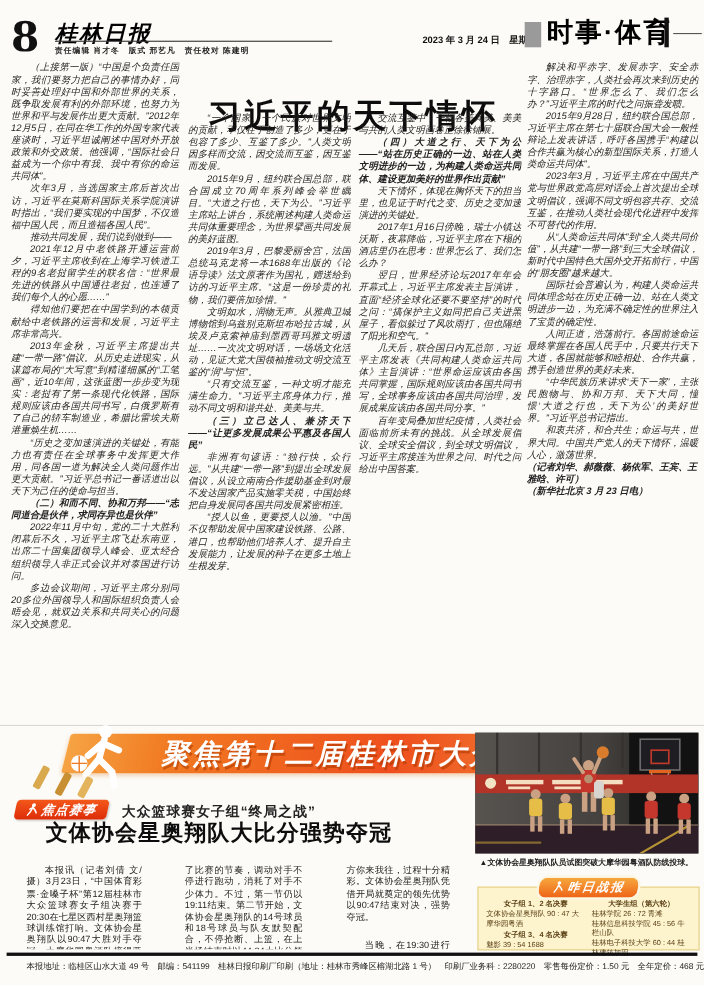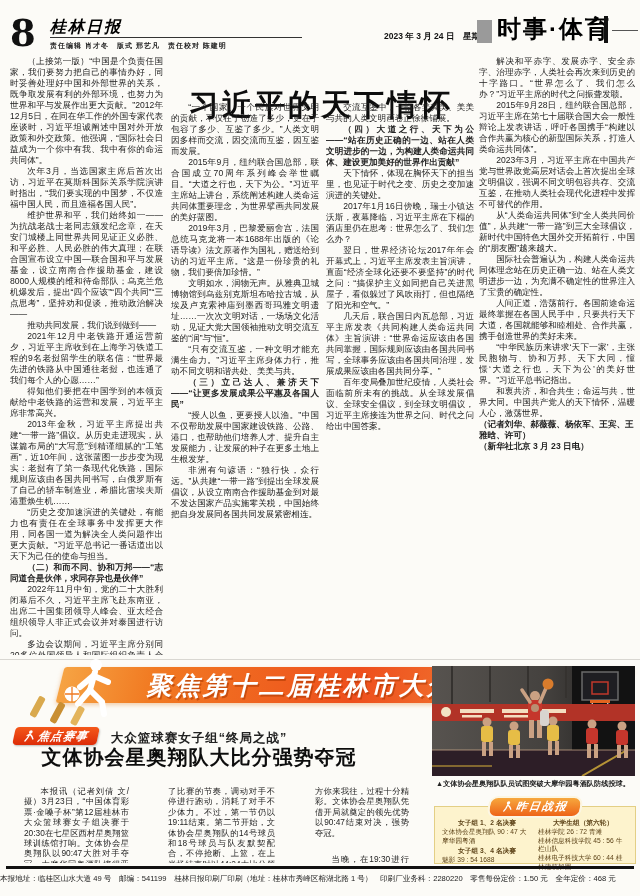--- a/index.html
+++ b/index.html
@@ -1,34 +1,34 @@
 <!DOCTYPE html>
 <html><head>
 <meta charset="utf-8">
 <style>
   html,body{margin:0;padding:0;background:#ffffff;}
   .page{position:relative;width:640px;height:896px;background:#fcfbf7;overflow:hidden;
         font-family:"Liberation Sans","DejaVu Sans",sans-serif;color:#1c1c1c;}
   
   .page-num{position:absolute;left:10px;top:15px;font-size:37px;line-height:1;font-weight:900;
             font-family:"DejaVu Serif",serif;color:#111;}
-  .mast-logo{position:absolute;left:50px;top:17px;font-size:16px;font-weight:900;font-style:italic;
+  .mast-logo{position:absolute;left:50px;top:17px;font-size:20px;font-weight:900;font-style:italic;
              font-family:"DejaVu Serif",serif;letter-spacing:2px;color:#000;}
   .mast-rule{position:absolute;left:50px;top:37px;width:252px;border-top:1.5px solid #333;}
   .staff{position:absolute;left:50px;top:41px;font-size:7px;font-weight:bold;color:#222;letter-spacing:1px;}
   .hdr-date{position:absolute;left:384px;top:31px;font-size:8.5px;font-weight:bold;color:#111;}
   .gray-sq{position:absolute;left:477px;top:20px;width:15px;height:23px;background:#9a9a9a;}
   .section-title{position:absolute;left:497px;top:13px;font-size:24px;font-weight:900;letter-spacing:2px;color:#000;}
   .vbar{position:absolute;left:604px;top:16px;width:3.5px;height:27px;background:#111;}
   .hline-r{position:absolute;left:612px;top:30px;width:26px;border-top:1.5px solid #555;}
   
   .headline{position:absolute;left:165px;top:57px;width:312px;text-align:center;font-size:30px;
             font-weight:900;letter-spacing:3px;color:#0d0d0d;margin-top:28px;}
   .col{position:absolute;overflow:hidden;text-align:justify;font-size:8.6px;line-height:11px;color:#232323;}
-  .col p{margin:0;text-indent:2em;}
+  .col p{margin:0;text-indent:2em;font-style:italic;}
   .col p.b{font-weight:bold;}
   .col p.r{text-align:left;text-indent:0;font-weight:bold;}
   .c1{left:10px;top:56px;width:153px;height:599px;}
   .c2{left:171px;top:102px;width:148px;height:553px;}
   .c3{left:326px;top:102px;width:148px;height:553px;}
   .c4{left:479px;top:56px;width:156px;height:599px;}
   .sep{position:absolute;left:0;top:659px;width:640px;border-top:1px solid #d9d7d2;}
   
   .banner{position:absolute;left:60px;top:667px;width:570px;height:36px;transform:skewX(-14deg);
           border-radius:3px;background:linear-gradient(90deg,#f6a343 0%,#f17a22 16%,#ee4f1d 52%,#f28a3a 86%,#f9c572 100%);
@@ -63,60 +63,59 @@
   .results-badge{position:absolute;left:50%;top:-11px;transform:translateX(-50%) skewX(-8deg);
                  padding:1px 12px 2px;background:linear-gradient(180deg,#f7a83e,#ee6418);color:#fff;
                  font-weight:900;font-style:italic;font-size:11px;letter-spacing:2px;border-radius:9px;
                  border:2px solid #fcf6e2;white-space:nowrap;display:flex;align-items:center;gap:3px;}
   .results-grid{display:flex;padding:10px 4px 2px;}
   .results-colL,.results-colR{width:50%;font-size:6.7px;line-height:8.8px;color:#5d4318;padding:0 3px;}
   .rg-title{text-align:center;font-weight:bold;margin-top:2px;}
   .rg-line{text-align:left;}
   
   .footer-rule{position:absolute;left:6px;top:866px;width:628px;border-top:3px solid #111;}
-  .footer-text{position:absolute;left:0;top:874px;width:640px;text-align:left;font-size:7.6px;color:#222;}
+  .footer-text{position:absolute;left:0;top:874px;width:640px;text-align:right;font-size:7.6px;color:#222;}
 </style>
 </head>
 <body>
 
 <div class="page">
 
   <div class="page-num">8</div>
   <div class="mast-logo">桂林日报</div>
   <div class="mast-rule"></div>
   <div class="staff">责任编辑 肖才冬　版式 邢艺凡　责任校对 陈建明</div>
   <div class="hdr-date">2023 年 3 月 24 日　星期五</div>
   <div class="gray-sq"></div>
   <div class="section-title">时事·体育</div>
   <div class="vbar"></div>
   <div class="hline-r"></div>
 
   <h1 class="headline">习近平的天下情怀</h1>
   <div class="col c1">
       <p>（上接第一版）“中国是个负责任国家，我们要努力把自己的事情办好，同时妥善处理好中国和外部世界的关系，既争取发展有利的外部环境，也努力为世界和平与发展作出更大贡献。”2012年12月5日，在同在华工作的外国专家代表座谈时，习近平坦诚阐述中国对外开放政策和外交政策。他强调，“国际社会日益成为一个你中有我、我中有你的命运共同体”。</p>
       <p>次年3月，当选国家主席后首次出访，习近平在莫斯科国际关系学院演讲时指出，“我们要实现的中国梦，不仅造福中国人民，而且造福各国人民”。</p>
-      <p>维护世界和平，我们始终如一——为抗战老战士老同志颁发纪念章，在天安门城楼上同世界共同见证正义必胜、和平必胜、人民必胜的伟大真理；在联合国宣布设立中国—联合国和平与发展基金，设立南南合作援助基金，建设8000人规模的维和待命部队；乌克兰危机爆发后，提出“四个应该”“四个共同”“三点思考”，坚持劝和促谈，推动政治解决——</p>
       <p>推动共同发展，我们说到做到——</p>
       <p>2021年12月中老铁路开通运营前夕，习近平主席收到在上海学习铁道工程的9名老挝留学生的联名信：“世界最先进的铁路从中国通往老挝，也连通了我们每个人的心愿……”</p>
       <p>得知他们要把在中国学到的本领贡献给中老铁路的运营和发展，习近平主席非常高兴。</p>
       <p>2013年金秋，习近平主席提出共建“一带一路”倡议。从历史走进现实，从谋篇布局的“大写意”到精谨细腻的“工笔画”，近10年间，这张蓝图一步步变为现实：老挝有了第一条现代化铁路，国际规则应该由各国共同书写，白俄罗斯有了自己的轿车制造业，希腊比雷埃夫斯港重焕生机……</p>
       <p>“历史之变加速演进的关键处，有能力也有责任在全球事务中发挥更大作用，同各国一道为解决全人类问题作出更大贡献。”习近平总书记一番话道出以天下为己任的使命与担当。</p>
       <p class="b">（二）和而不同、协和万邦——“志同道合是伙伴，求同存异也是伙伴”</p>
       <p>2022年11月中旬，党的二十大胜利闭幕后不久，习近平主席飞赴东南亚，出席二十国集团领导人峰会、亚太经合组织领导人非正式会议并对泰国进行访问。</p>
       <p>多边会议期间，习近平主席分别同20多位外国领导人和国际组织负责人会晤会见，就双边关系和共同关心的问题深入交换意见。</p>
     </div>
   <div class="col c2">
       <p>“一个国家、一个民族对世界文明的贡献，不仅在于创造了多少，更在于包容了多少、互鉴了多少。”人类文明因多样而交流，因交流而互鉴，因互鉴而发展。</p>
       <p>2015年9月，纽约联合国总部，联合国成立70周年系列峰会举世瞩目。“大道之行也，天下为公。”习近平主席站上讲台，系统阐述构建人类命运共同体重要理念，为世界擘画共同发展的美好蓝图。</p>
       <p>2019年3月，巴黎爱丽舍宫，法国总统马克龙将一本1688年出版的《论语导读》法文原著作为国礼，赠送给到访的习近平主席。“这是一份珍贵的礼物，我们要倍加珍惜。”</p>
       <p>文明如水，润物无声。从雅典卫城博物馆到乌兹别克斯坦布哈拉古城，从埃及卢克索神庙到墨西哥玛雅文明遗址……一次次文明对话，一场场文化活动，见证大党大国领袖推动文明交流互鉴的“润”与“恒”。</p>
       <p>“只有交流互鉴，一种文明才能充满生命力。”习近平主席身体力行，推动不同文明和谐共处、美美与共。</p>
       <p class="b">（三）立己达人、兼济天下——“让更多发展成果公平惠及各国人民”</p>
+      <p>非洲有句谚语：“独行快，众行远。”从共建“一带一路”到提出全球发展倡议，从设立南南合作援助基金到对最不发达国家产品实施零关税，中国始终把自身发展同各国共同发展紧密相连。</p>
       <p>“授人以鱼，更要授人以渔。”中国不仅帮助发展中国家建设铁路、公路、港口，也帮助他们培养人才、提升自主发展能力，让发展的种子在更多土地上生根发芽。</p>
-      <p>非洲有句谚语：“独行快，众行远。”从共建“一带一路”到提出全球发展倡议，从设立南南合作援助基金到对最不发达国家产品实施零关税，中国始终把自身发展同各国共同发展紧密相连。</p>
     </div>
   <div class="col c3">
       <p>交流互鉴中，一幅各美其美、美美与共的人类文明画卷正徐徐铺展。</p>
       <p class="b">（四）大道之行、天下为公——“站在历史正确的一边、站在人类文明进步的一边，为构建人类命运共同体、建设更加美好的世界作出贡献”</p>
       <p>天下情怀，体现在胸怀天下的担当里，也见证于时代之变、历史之变加速演进的关键处。</p>
       <p>2017年1月16日傍晚，瑞士小镇达沃斯，夜幕降临，习近平主席在下榻的酒店里仍在思考：世界怎么了、我们怎么办？</p>
       <p>翌日，世界经济论坛2017年年会开幕式上，习近平主席发表主旨演讲，直面“经济全球化还要不要坚持”的时代之问：“搞保护主义如同把自己关进黑屋子，看似躲过了风吹雨打，但也隔绝了阳光和空气。”</p>
       <p>几天后，联合国日内瓦总部，习近平主席发表《共同构建人类命运共同体》主旨演讲：“世界命运应该由各国共同掌握，国际规则应该由各国共同书写，全球事务应该由各国共同治理，发展成果应该由各国共同分享。”</p>
       <p>百年变局叠加世纪疫情，人类社会面临前所未有的挑战。从全球发展倡议、全球安全倡议，到全球文明倡议，习近平主席接连为世界之问、时代之问给出中国答案。</p>
     </div>

